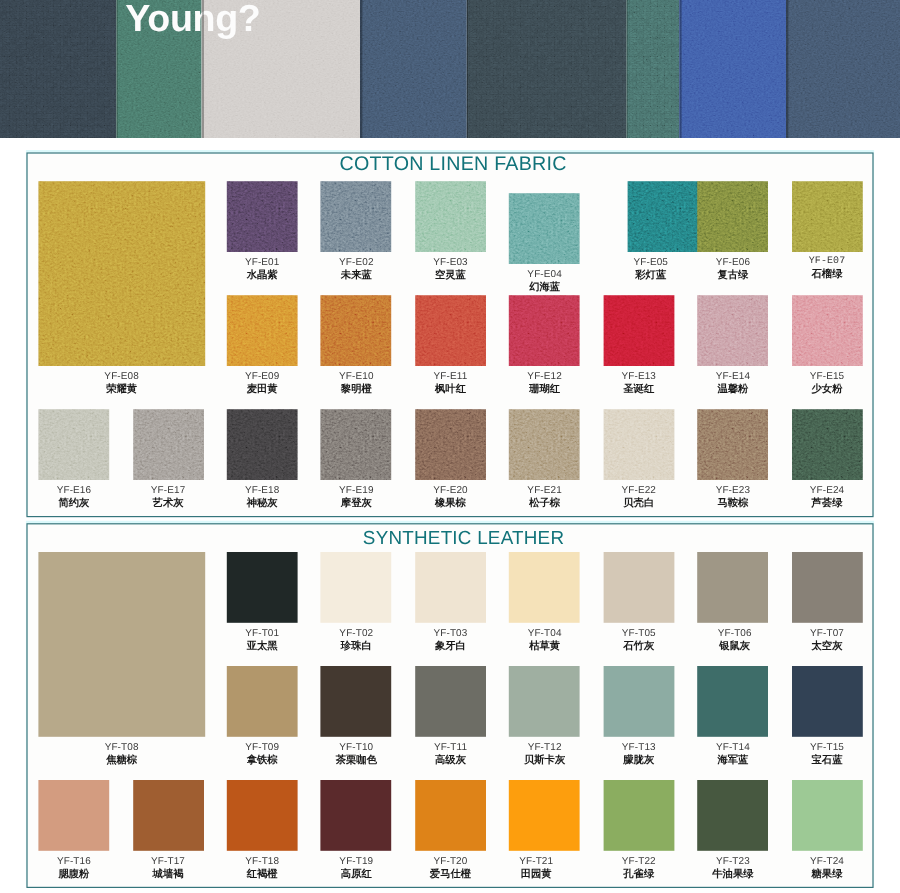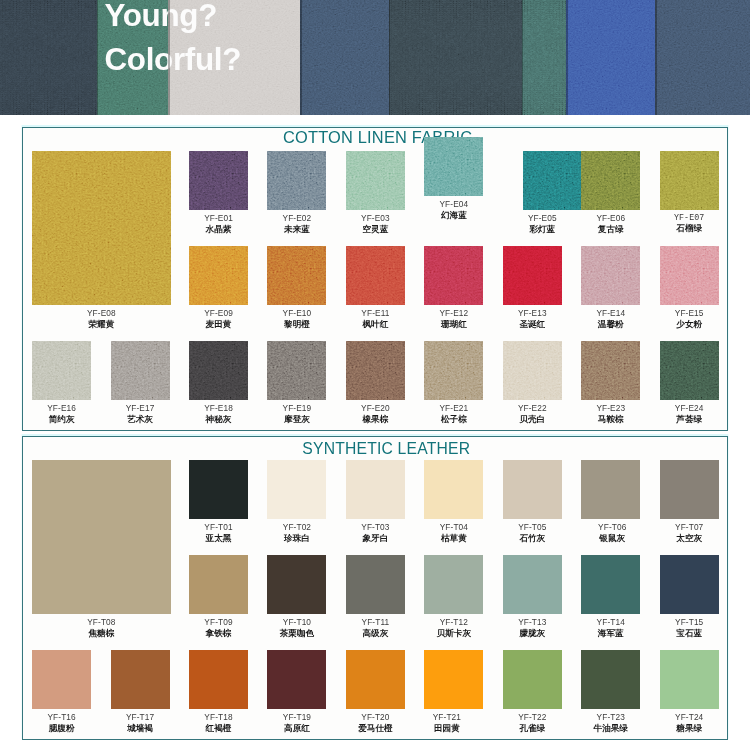--- a/index.html
+++ b/index.html
@@ -111,21 +111,20 @@
           <rect width="100%" height="100%" filter="url(#denimWeave)"></rect>
         </svg>
       </div>
       <div class="stripe fabricTex" style="width: 94.5px; background: rgb(71, 91, 116);">
         <svg xmlns="http://www.w3.org/2000/svg">
           <rect width="100%" height="100%" filter="url(#denimWeave)"></rect>
         </svg>
       </div>
       <div class="headlines">
         <div>Young?</div>
-        <div>Colorful?</div>
       </div>
     </div>
   <div class="panel" id="panel0">
     <div class="sect-title">COTTON LINEN FABRIC</div>
     <div class="grid" id="grid0">
         <div class="cell" style="left: 9.1px; top: 22.5px; width: 138.5px;">
           <div class="chip big tex" style="background: rgb(198, 166, 63);">
             <svg xmlns="http://www.w3.org/2000/svg">
               <rect width="100%" height="100%" filter="url(#fabricNoise)"></rect>
             </svg>
@@ -161,21 +160,21 @@
           <div class="chip tex" style="background: rgb(161, 201, 177);">
             <svg xmlns="http://www.w3.org/2000/svg">
               <rect width="100%" height="100%" filter="url(#fabricNoise)"></rect>
             </svg>
           </div>
           <div class="lab" style="top: 62.2px;">
             <div class="code">YF-E03</div>
             <div class="cn">空灵蓝</div>
           </div>
         </div>
-        <div class="cell" style="left: 401.35px; top: 9px; width: 59px;">
+        <div class="cell" style="left: 401.35px; top: 33px; width: 59px;">
           <div class="chip tex" style="background: rgb(113, 175, 170);">
             <svg xmlns="http://www.w3.org/2000/svg">
               <rect width="100%" height="100%" filter="url(#fabricNoise)"></rect>
             </svg>
           </div>
           <div class="lab" style="top: 62.2px;">
             <div class="code">YF-E04</div>
             <div class="cn">幻海蓝</div>
           </div>
         </div>

